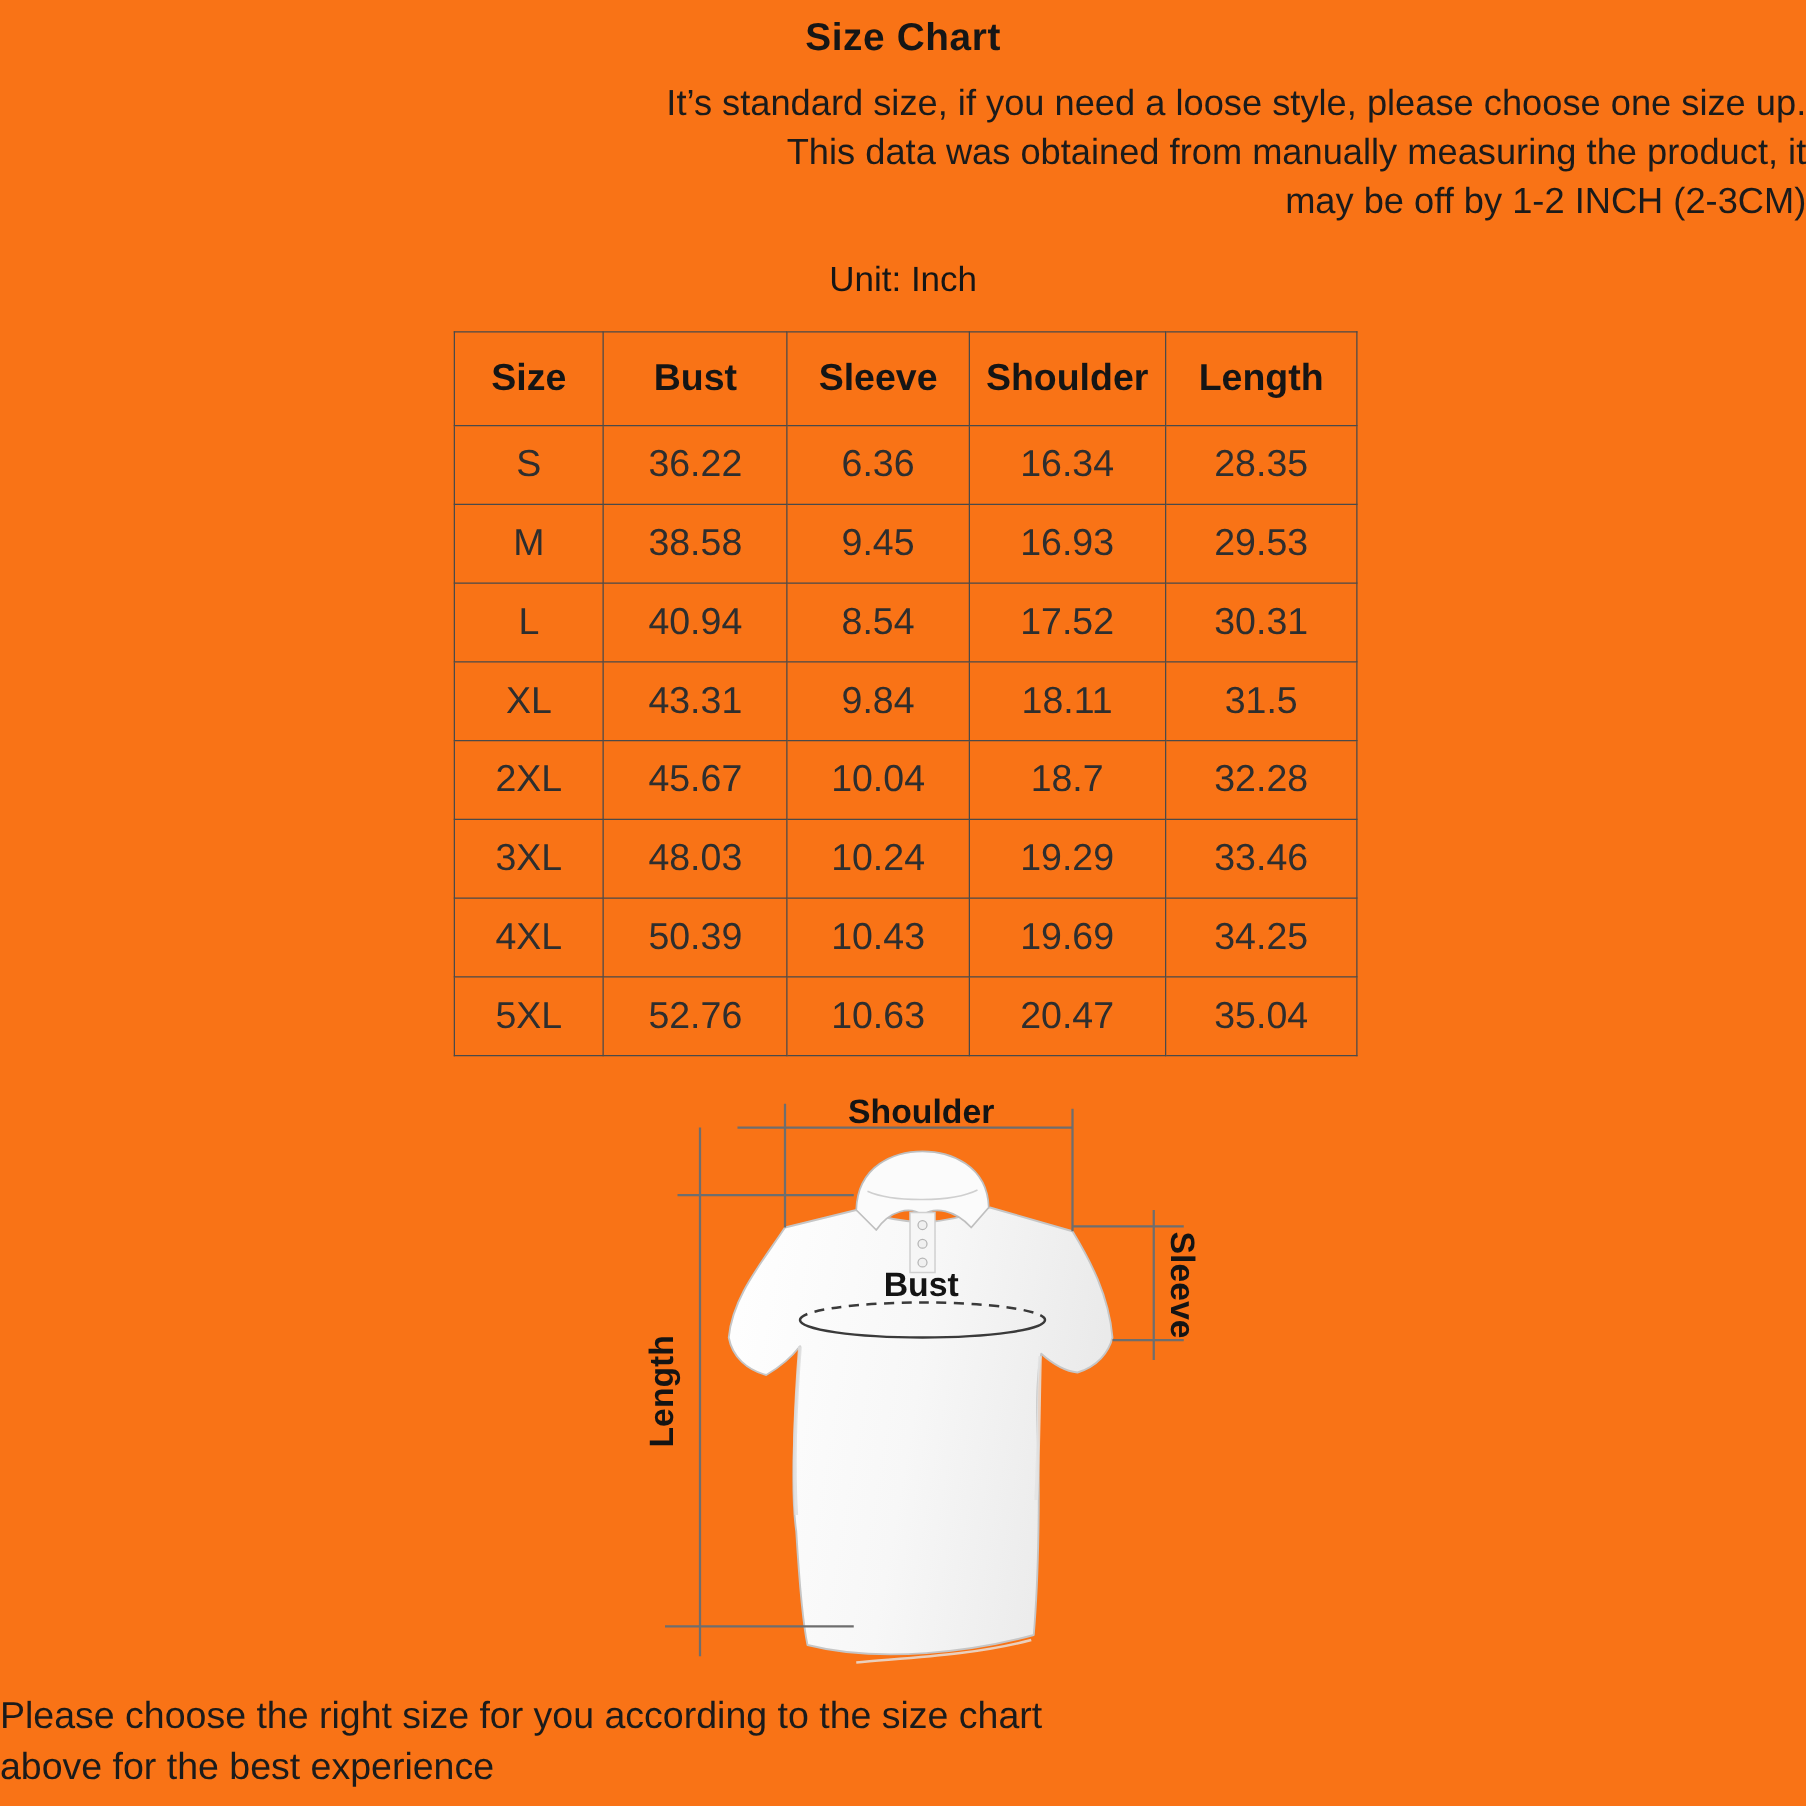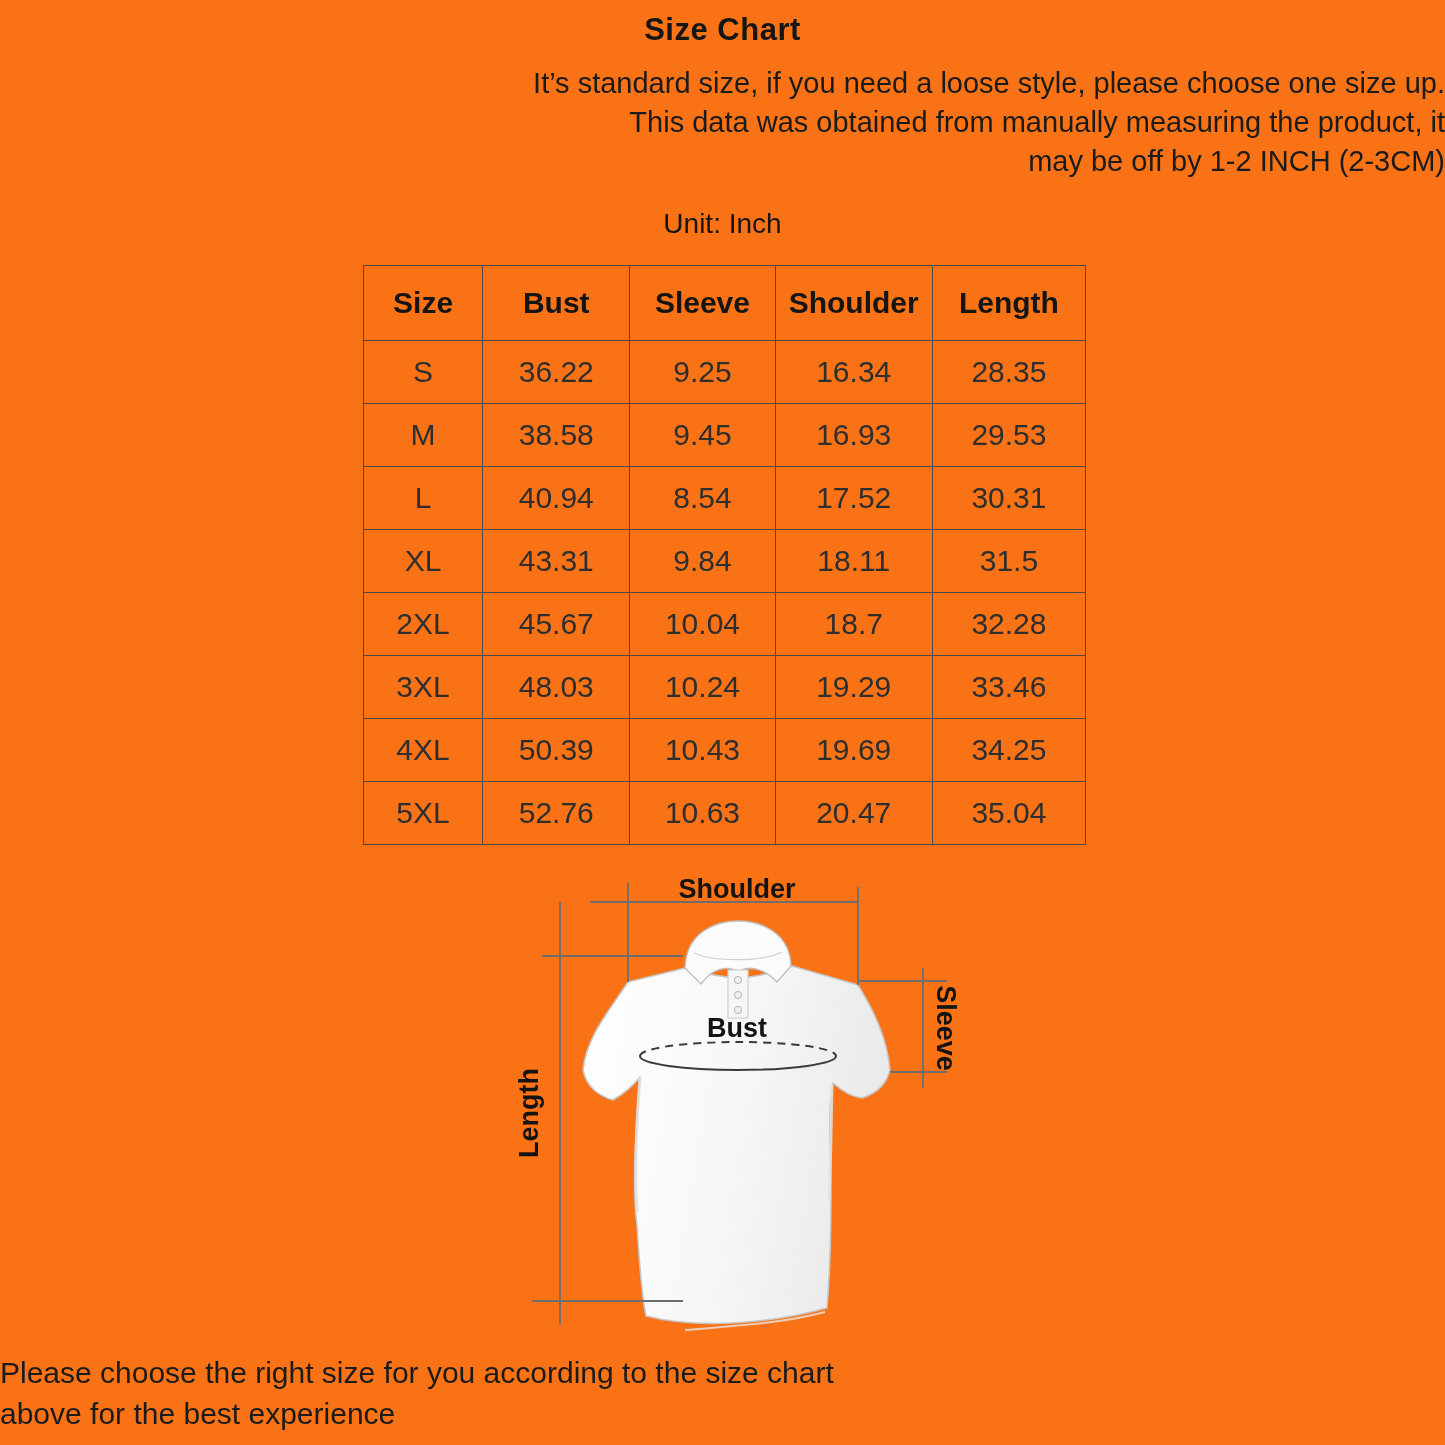--- a/index.html
+++ b/index.html
@@ -74,21 +74,21 @@
           <th>Bust</th>
           <th>Sleeve</th>
           <th>Shoulder</th>
           <th>Length</th>
         </tr>
     </thead>
     <tbody>
         <tr>
           <td>S</td>
           <td>36.22</td>
-          <td>9.25</td>
+          <td>6.36</td>
           <td>16.34</td>
           <td>28.35</td>
         </tr>
         <tr>
           <td>M</td>
           <td>38.58</td>
           <td>9.45</td>
           <td>16.93</td>
           <td>29.53</td>
         </tr>

